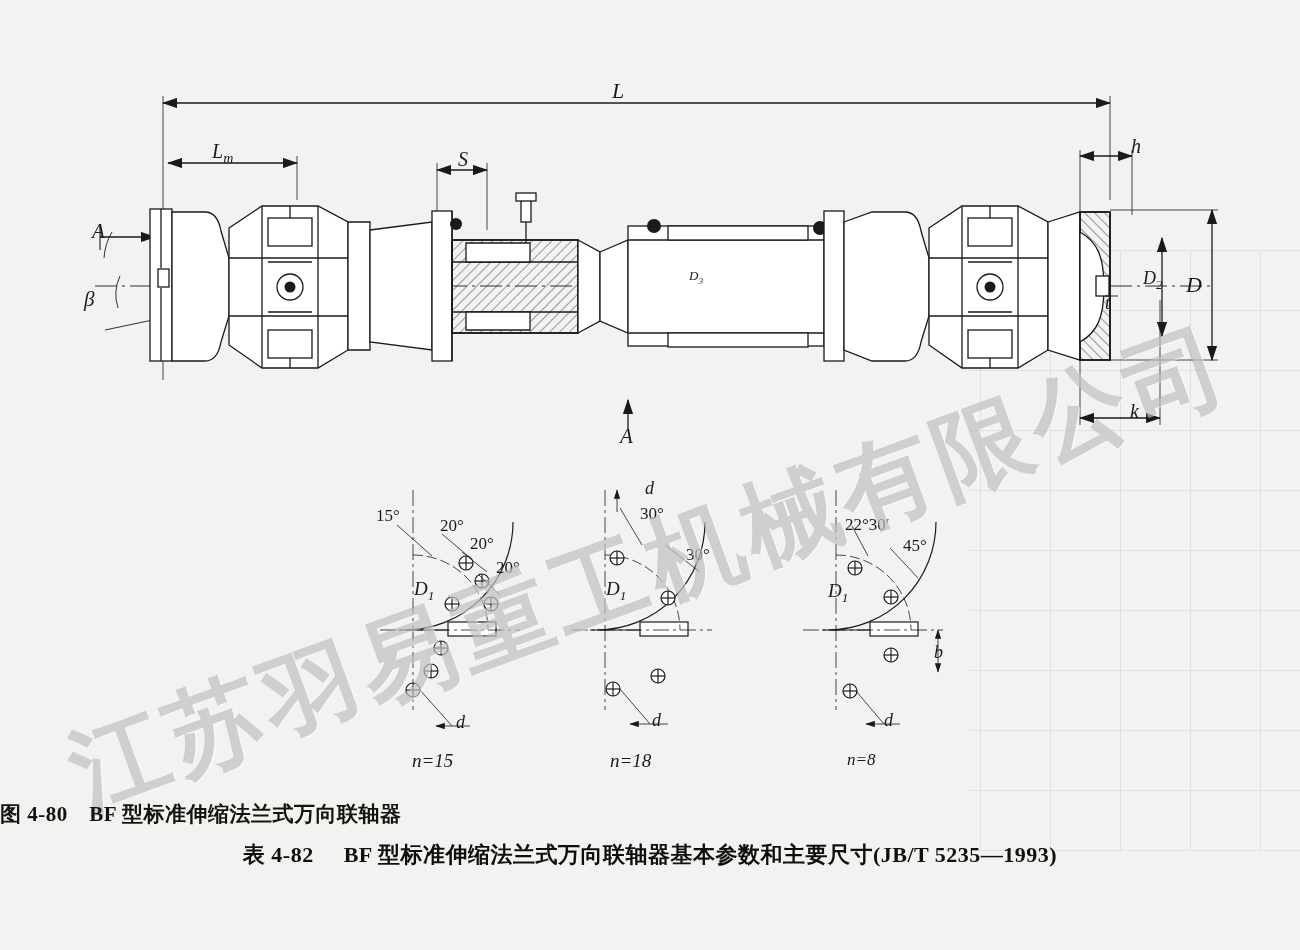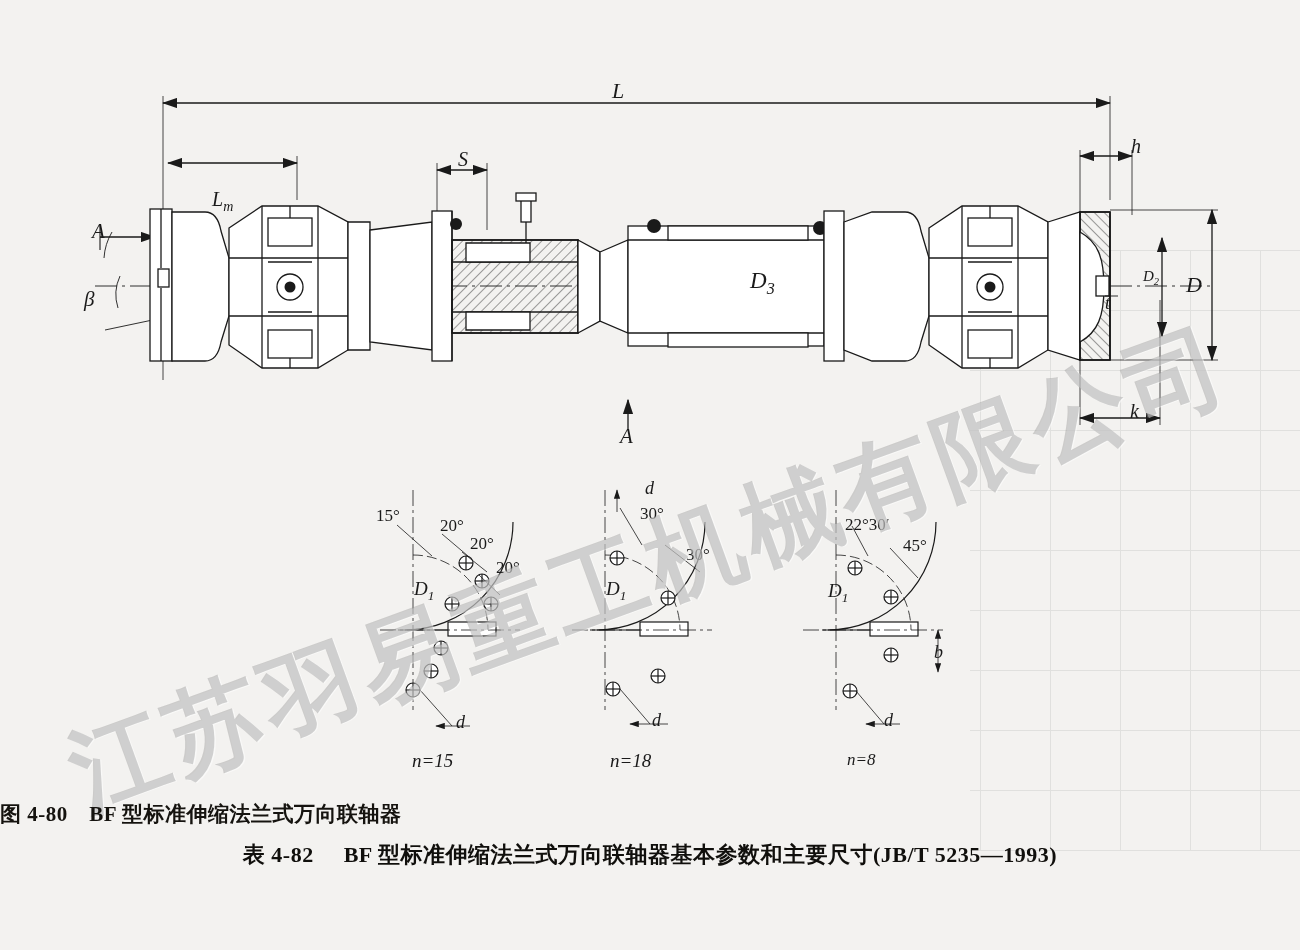--- a/index.html
+++ b/index.html
@@ -348,28 +348,28 @@
         <line x1="938" y1="630" x2="938" y2="672" stroke-width="0.8" marker-start="url(#arrB)" marker-end="url(#arrA)"></line>
 
         <line x1="856" y1="691" x2="884" y2="724" stroke-width="0.8"></line>
         <line x1="866" y1="724" x2="900" y2="724" stroke-width="0.8" marker-start="url(#arrB)"></line>
       </g>
 
     </g>
   </svg>
 
   <div class="label" style="left:612px;top:78px;font-size:22px;">L</div>
-  <div class="label" style="left:212px;top:140px;font-size:20px;margin-top:48px;">L<span class="sub">m</span></div>
+  <div class="label" style="left:212px;top:140px;font-size:20px;">L<span class="sub">m</span></div>
   <div class="label" style="left:458px;top:148px;font-size:20px;">S</div>
   <div class="label" style="left:1131px;top:135px;font-size:20px;">h</div>
   <div class="label" style="left:1130px;top:400px;font-size:20px;">k</div>
   <div class="label" style="left:1105px;top:293px;font-size:18px;">t</div>
   <div class="label" style="left:1186px;top:272px;font-size:22px;">D</div>
-  <div class="label" style="left:1143px;top:268px;font-size:15px;">D<span class="sub">2</span></div>
-  <div class="label" style="left:750px;top:268px;font-size:23px;">D<span class="sub">3</span></div>
+  <div class="label" style="left:1143px;top:268px;font-size:18px;">D<span class="sub">2</span></div>
+  <div class="label" style="left:689px;top:268px;font-size:13px;">D<span class="sub">3</span></div>
   <div class="label up" style="left:92px;top:219px;font-size:21px;font-style:italic;">A</div>
   <div class="label" style="left:84px;top:287px;font-size:21px;">β</div>
   <div class="label" style="left:620px;top:424px;font-size:21px;">A</div>
 
   <div class="label deg" style="left:376px;top:506px;font-size:17px;">15°</div>
   <div class="label deg" style="left:440px;top:516px;font-size:17px;">20°</div>
   <div class="label deg" style="left:470px;top:534px;font-size:17px;">20°</div>
   <div class="label deg" style="left:496px;top:558px;font-size:17px;">20°</div>
   <div class="label" style="left:414px;top:578px;font-size:19px;">D<span class="sub">1</span></div>
   <div class="label" style="left:456px;top:712px;font-size:18px;">d</div>

